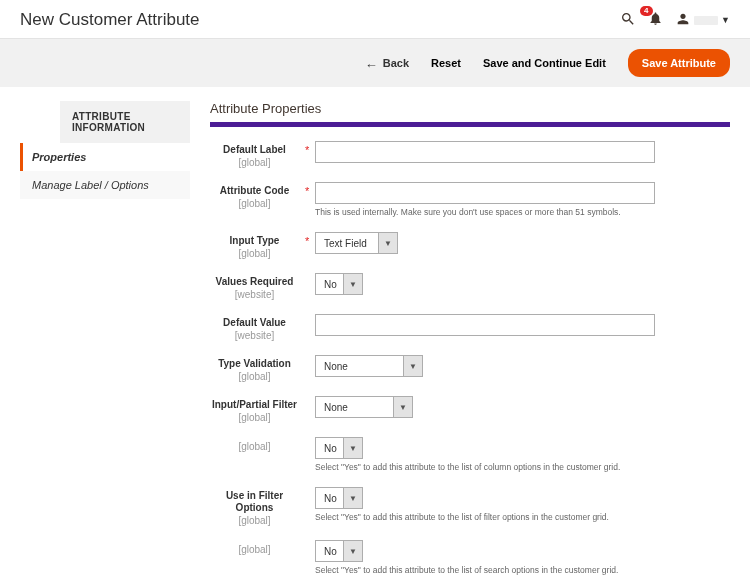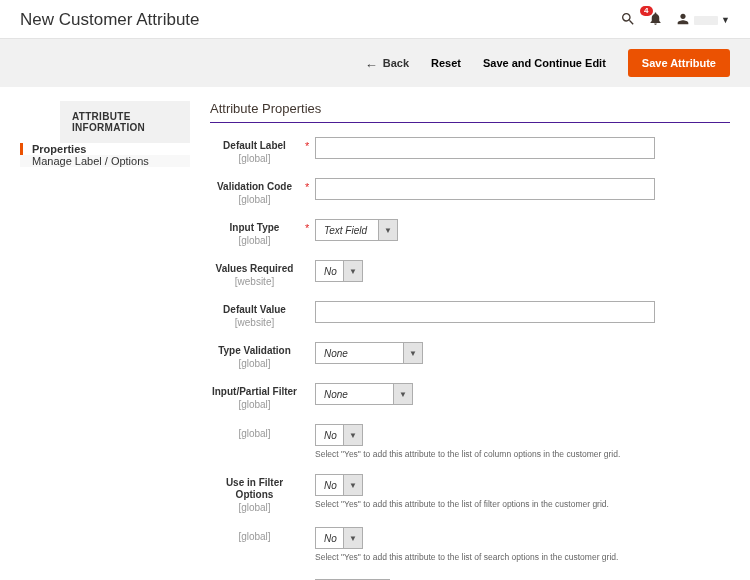--- a/index.html
+++ b/index.html
@@ -12,39 +12,39 @@
 .bell-wrap { position: relative; }
 .bell-icon svg { width: 15px; height: 15px; fill: #41362f; }
 .badge { position: absolute; top: -5px; left: -8px; background: #e22626; color: #fff; font-size: 8px; font-weight: 700; border-radius: 8px; padding: 1px 4px; line-height: 1; }
 .admin-drop { display: flex; align-items: center; gap: 3px; font-size: 11px; color: #aaa; }
 .admin-name { background: #eee; width: 24px; height: 9px; border-radius: 1px; }
 .caret { font-size: 9px; color: #333; }
 .action-bar { background: #f1f1f1; padding: 10px 20px; display: flex; justify-content: flex-end; align-items: center; gap: 22px; border-top: 1px solid #e3e3e3; }
 .back-btn { display: flex; align-items: center; gap: 5px; font-size: 11px; font-weight: 600; cursor: pointer; }
 .back-arrow { font-size: 13px; }
 .btn-plain { font-size: 11px; font-weight: 600; cursor: pointer; background: none; border: none; text-align: right; }
-.btn-primary { background: #eb5202; color: #fff; border: none; font-size: 11px; font-weight: 600; padding: 8px 14px; cursor: pointer; border-radius: 3px; }
+.btn-primary { background: #eb5202; color: #fff; border: none; font-size: 11px; font-weight: 600; padding: 8px 14px; cursor: pointer; border-radius: 12px; }
 .content { display: flex; padding: 14px 20px; gap: 20px; }
 .sidebar { width: 170px; }
 .side-head { background: #f1f1f1; font-size: 10px; font-weight: 700; letter-spacing: 0.3px; padding: 10px 12px; color: #333; margin-left: 40px; }
-.side-item { background: #f8f8f8; font-size: 11px; padding: 0 12px; color: #333; cursor: pointer; }
+.side-item { background: #f8f8f8; font-size: 11px; padding: 8px 12px; color: #333; cursor: pointer; font-style: italic; }
 .side-item.active { background: #fff; border-left: 3px solid #eb5202; padding-left: 9px; font-weight: 600; }
 .main { flex: 1; }
-.section-title { font-size: 13px; color: #41362f; padding-bottom: 6px; margin-bottom: 14px; border-bottom: 1px solid #4c1d95; }
+.section-title { font-size: 13px; color: #41362f; padding-bottom: 6px; margin-bottom: 14px; border-bottom: 5px solid #4c1d95; }
 .form-row { display: flex; margin-bottom: 14px; }
 .lbl-col { width: 95px; text-align: center; padding-right: 6px; padding-top: 3px; }
 .lbl { font-size: 10px; font-weight: 600; color: #333; display: block; line-height: 1.2; }
 .scope { font-size: 10px; color: #999; display: block; margin-top: 1px; }
 .req { color: #e22626; font-size: 11px; width: 10px; display: inline-block; padding-top: 3px; }
 .no-req { width: 10px; display: inline-block; }
 .fld-col { flex: 1; }
 .txt-input { width: 100%; max-width: 340px; border: 1px solid #adadad; padding: 4px 6px; font-size: 11px; height: 22px; }
 .select-wrap { display: inline-flex; border: 1px solid #adadad; position: relative; }
 .select-wrap.wide .select-txt { width: 88px; }
-.select-txt { padding: 4px 8px; font-size: 10px; width: 28px; border-right: 1px solid #adadad; background: #fff; height: 20px; display: flex; align-items: center; font-style: italic; }
+.select-txt { padding: 4px 8px; font-size: 10px; width: 28px; border-right: 1px solid #adadad; background: #fff; height: 20px; display: flex; align-items: center; }
 .select-btn { width: 18px; background: #e3e3e3; display: flex; align-items: center; justify-content: center; font-size: 8px; color: #555; cursor: pointer; }
 .help-txt { font-size: 8.5px; color: #666; margin-top: 3px; line-height: 1.3; max-width: 340px; }
 </style>
 </head>
 <body>
 <div class="page">
 
 <div class="header">
   <div class="page-title">New Customer Attribute</div>
   <div class="hdr-icons">
@@ -91,26 +91,27 @@
       <div class="lbl-col">
             <span class="lbl">Default Label</span>
             <span class="scope">[global]</span>
           </div>
       <span class="req">*</span>
       <div class="fld-col"><input class="txt-input" style=""></div>
     </div>
 
     <div class="form-row">
       <div class="lbl-col">
-            <span class="lbl">Validation Code</span>
+            <span class="lbl">Attribute Code</span>
             <span class="scope">[global]</span>
           </div>
       <span class="req">*</span>
       <div class="fld-col">
         <input class="txt-input" style="">
+        <div class="help-txt">This is used internally. Make sure you don't use spaces or more than 51 symbols.</div>
       </div>
     </div>
 
     <div class="form-row">
       <div class="lbl-col">
             <span class="lbl">Input Type</span>
             <span class="scope">[global]</span>
           </div>
       <span class="req">*</span>
       <div class="fld-col">

